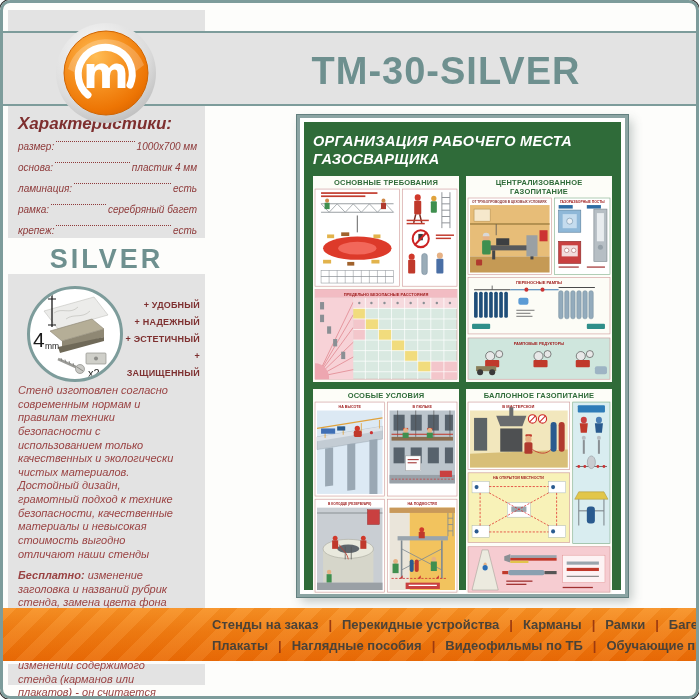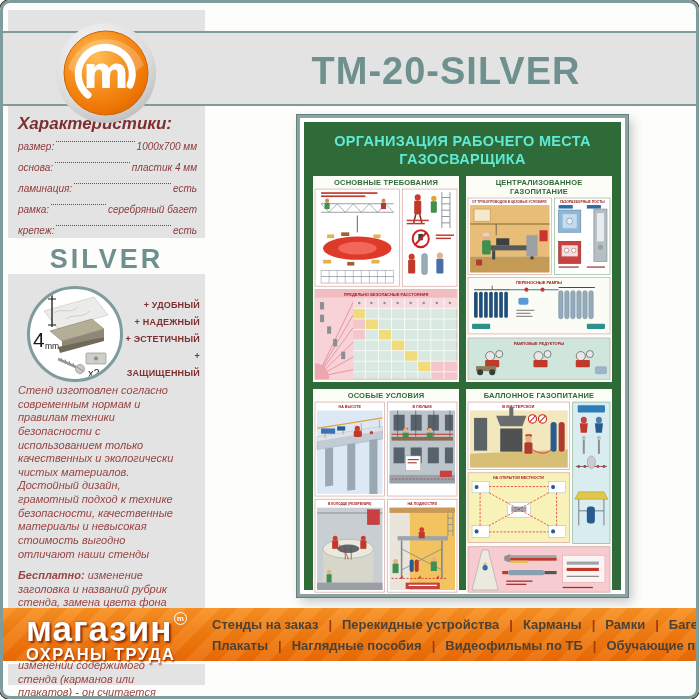--- a/index.html
+++ b/index.html
@@ -39,22 +39,22 @@
     font-style:italic;font-size:11px;line-height:1.24;color:#9a4343;}
   .desc p{margin:0 12px 8px 0;}
   .desc .b{font-weight:bold;}
 
   
   .poster-wrap{position:absolute;left:297px;top:115px;width:331px;height:482px;z-index:7;cursor:pointer;}
   .poster-frame{width:100%;height:100%;box-sizing:border-box;border:3px solid #8ba4a3;background:#fff;
     padding:4px;box-shadow:0 0 0 1px #63807f,4px 5px 10px rgba(60,80,80,.30);}
   .poster-green{width:100%;height:100%;box-sizing:border-box;background:#2f6b39;
     padding:6px 9px 10px 9px;display:flex;flex-direction:column;}
-  .poster-title{color:#5eead4;text-align:center;font-weight:bold;font-size:14.5px;line-height:1.25;
-    letter-spacing:.3px;margin:4px 0 8px 0;}
+  .poster-title{color:#ffffff;text-align:left;font-weight:bold;font-size:14.5px;line-height:1.25;
+    letter-spacing:.3px;margin:4px 0 8px 0;font-style:italic;}
   .poster-grid{flex:1;display:grid;grid-template-columns:1fr 1fr;grid-template-rows:1fr 1fr;gap:7px;}
   .panel{background:#fdfdf8;display:flex;flex-direction:column;overflow:hidden;justify-content:space-between;}
   .panel-title{color:#2f6b39;font-weight:bold;font-size:7.5px;text-align:center;padding:2px 0 1px 0;letter-spacing:.2px;}
   .pimg{width:100%;flex:1;display:block;}
   .pimg text{font-family:"Liberation Sans",sans-serif;font-weight:bold;}
 
   
   .footer{position:absolute;left:0;right:0;top:608px;height:53px;z-index:20;
     background:linear-gradient(180deg,#f79124 0%,#f07c12 45%,#ea6a05 100%);}
   .footer::before{content:"";position:absolute;inset:0;
@@ -100,21 +100,21 @@
         </radialGradient>
       </defs>
       <circle cx="52" cy="52" r="50" fill="url(#gsilver)"></circle>
       <circle cx="52" cy="52" r="42" fill="url(#gorange)" stroke="#d06400" stroke-width="1"></circle>
       <path d="M14 48 A40 40 0 0 1 90 44 L82 50 A32 32 0 0 0 22 52 Z" fill="#ffffff" opacity="0.22"></path>
       <path d="M34 74 A27 27 0 1 1 76 64" stroke="#ffffff" stroke-width="7" fill="none" stroke-linecap="round"></path>
       <text x="52" y="67" text-anchor="middle" font-size="44" font-weight="bold" fill="#ffffff" font-family="DejaVu Sans, sans-serif">m</text>
     </svg>
   </div>
 
-  <div class="product-title">ТМ-20-SILVER</div>
+  <div class="product-title">ТМ-30-SILVER</div>
 
   <div class="gray block-chars">
     <div class="char-heading">Характеристики:</div>
     <div class="char-row">
       <span>размер:</span>
       <span class="char-dots"></span>
       <span>1000х700 мм</span>
     </div>
     <div class="char-row">
       <span>основа:</span>
@@ -600,24 +600,20 @@
               </g>
             </svg>
           </div>
 
         </div>
       </div>
     </div>
   </div>
 
   <div class="footer">
-    <div class="footer-logo">
-      <div class="flogo1"><span>магазин</span><span class="flogo-reg">m</span></div>
-      <div class="flogo2">ОХРАНЫ ТРУДА</div>
-    </div>
     <nav class="menu">
       <div class="menu-row">
         <a class="menu-item">Стенды на заказ</a>
         <span class="menu-sep"></span>
         <a class="menu-item">Перекидные устройства</a>
         <span class="menu-sep"></span>
         <a class="menu-item">Карманы</a>
         <span class="menu-sep"></span>
         <a class="menu-item">Рамки</a>
         <span class="menu-sep"></span>

